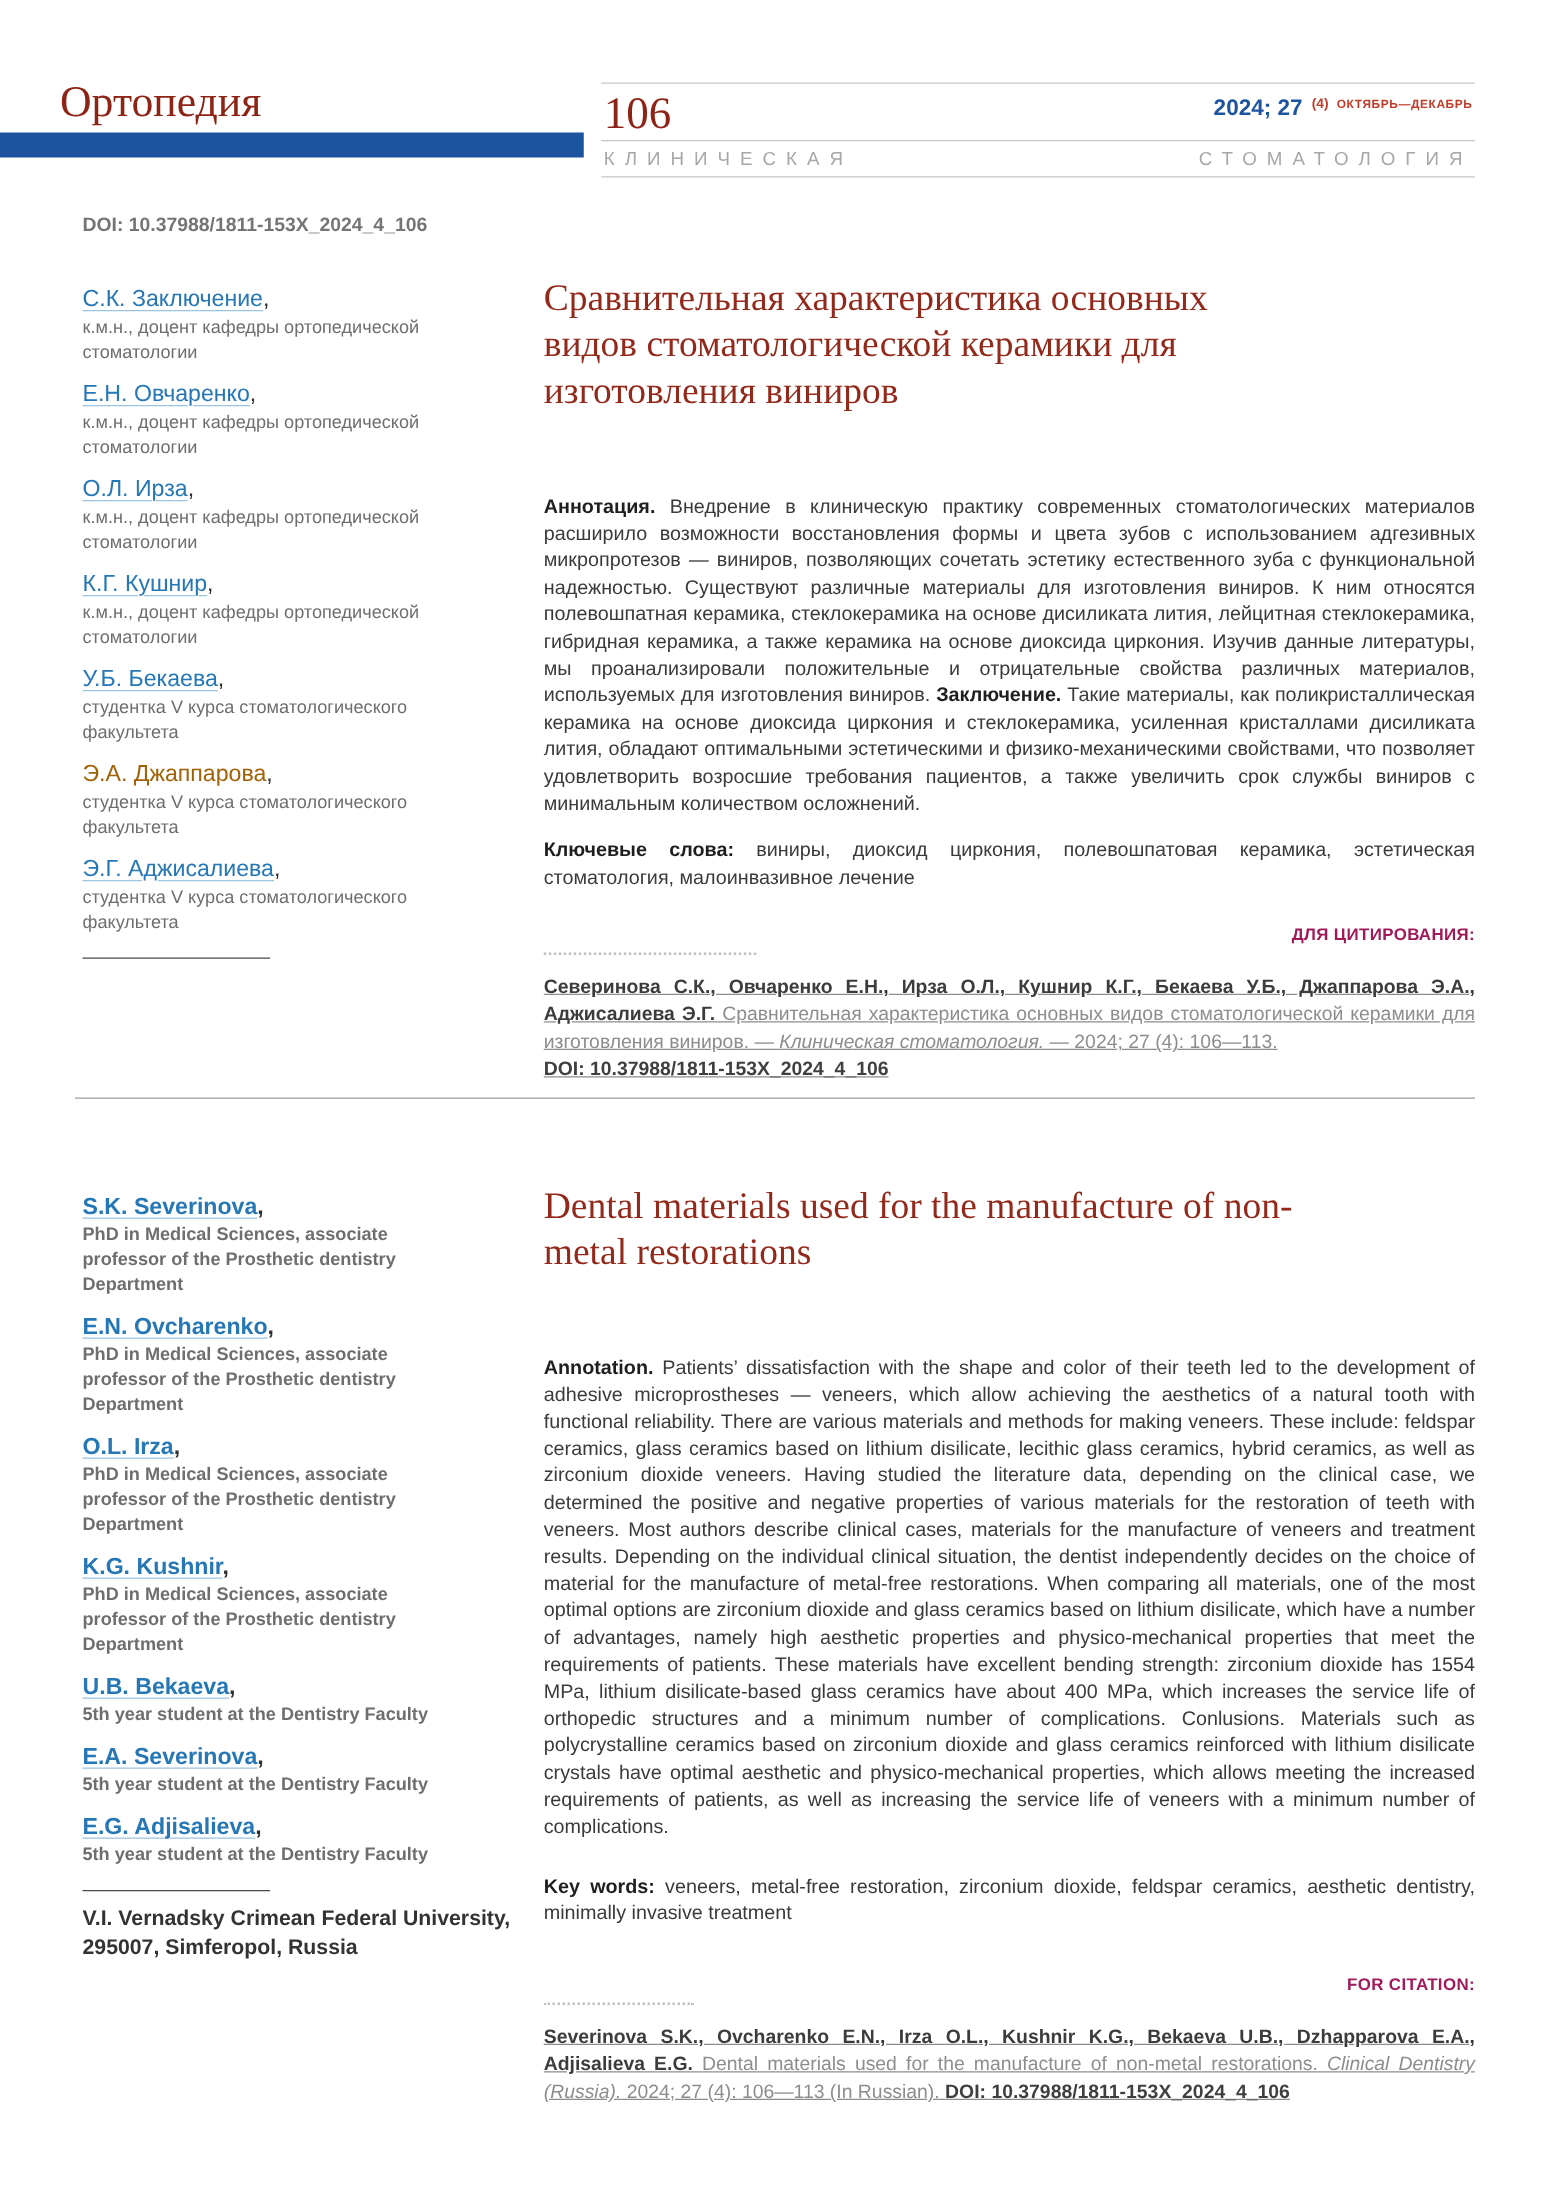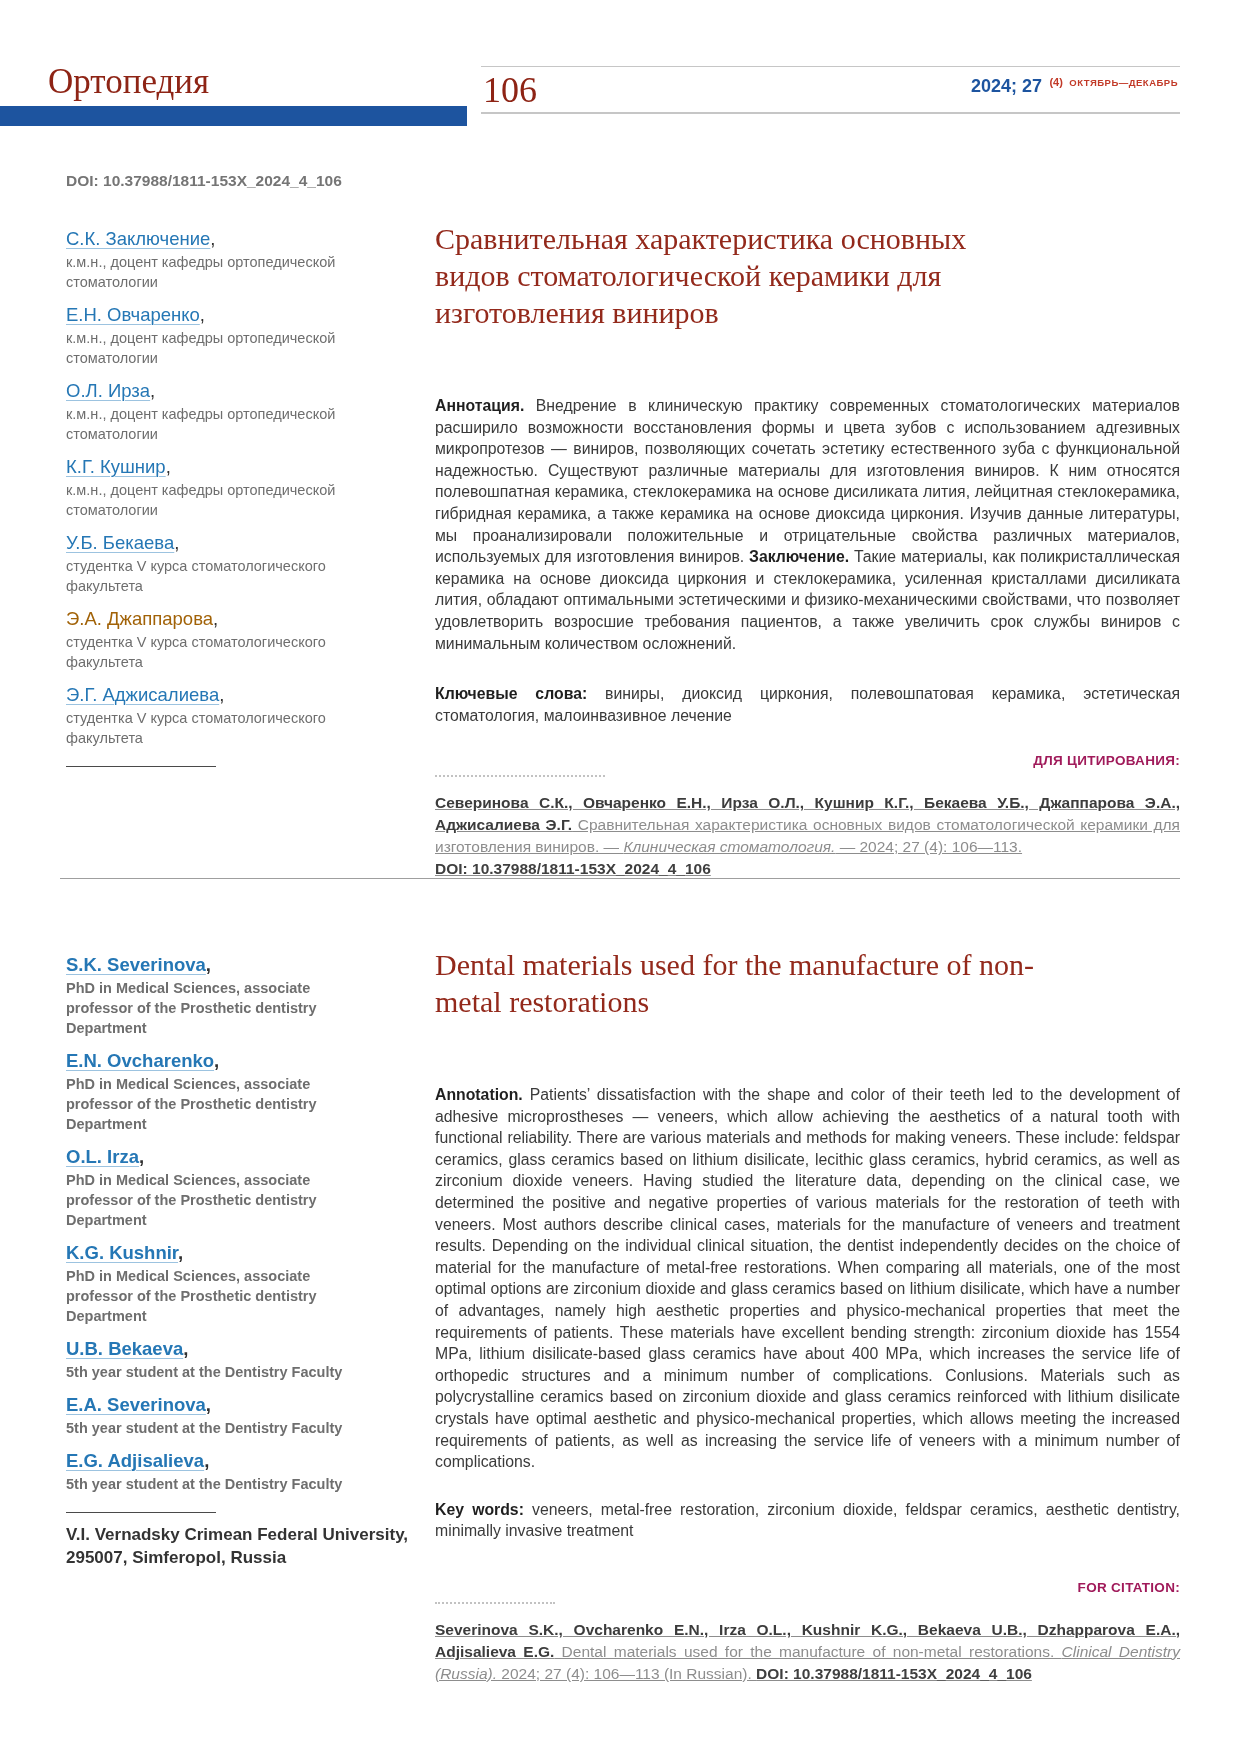--- a/index.html
+++ b/index.html
@@ -39,21 +39,21 @@
   .institution{font-size:17px;line-height:23px;color:#333333;white-space:nowrap;}
 
   
   .main-col{position:absolute;left:435px;width:745px;}
   .main-ru{top:220px;}
   .main-en{top:946px;}
   .article-title{font-family:"Liberation Serif",serif;font-size:30px;line-height:37px;
         color:#93291b;width:600px;}
   .abstract{margin-top:64px;font-size:15.8px;line-height:21.6px;color:#3a3a3a;text-align:justify;}
   .abstract b{color:#1f1f1f;}
-  .keywords{margin-top:29px;font-size:15.8px;line-height:21.6px;color:#3a3a3a;text-align:justify;}
+  .keywords{margin-top:16px;font-size:15.8px;line-height:21.6px;color:#3a3a3a;text-align:justify;}
   .keywords b{color:#1f1f1f;}
   .cite-heading{margin-top:27px;}
   .cite-heading .txt{font-size:13.5px;font-weight:bold;color:#a01a5a;letter-spacing:0.3px;text-align:right;}
   .dots{border-top:2px dotted #c2c2c2;margin-top:7px;}
   .dots-ru{width:170px;}
   .dots-en{width:120px;}
   .citation{margin-top:15px;font-size:15.5px;line-height:22px;color:#8d8d8d;text-align:justify;text-decoration:underline;}
   .citation .cit-authors{font-weight:bold;color:#3c3c3c;}
   .citation .cit-journal{font-style:italic;}
   .citation .cit-doi{font-weight:bold;color:#3f3f3f;}
@@ -76,20 +76,24 @@
     <div class="hline"></div>
     <div class="hc-row1">
       <div class="page-number">106</div>
       <div class="issue">
         <span class="vol">2024; 27</span>
         <span class="no">(4)</span>
         <span class="months">ОКТЯБРЬ—ДЕКАБРЬ</span>
       </div>
     </div>
     <div class="hline"></div>
+    <div class="journal-row">
+      <span>КЛИНИЧЕСКАЯ</span>
+      <span>СТОМАТОЛОГИЯ</span>
+    </div>
     <div class="hline"></div>
   </div>
 
   <div class="doi-top">DOI: 10.37988/1811-153X_2024_4_106</div>
 
   <div class="authors-col authors-ru">
     <div class="author">
       <div class="author-name"><a class="author-link">С.К. Заключение</a><span class="comma">,</span></div>
       <div class="author-aff">к.м.н., доцент кафедры ортопедической стоматологии</div>
     </div>

